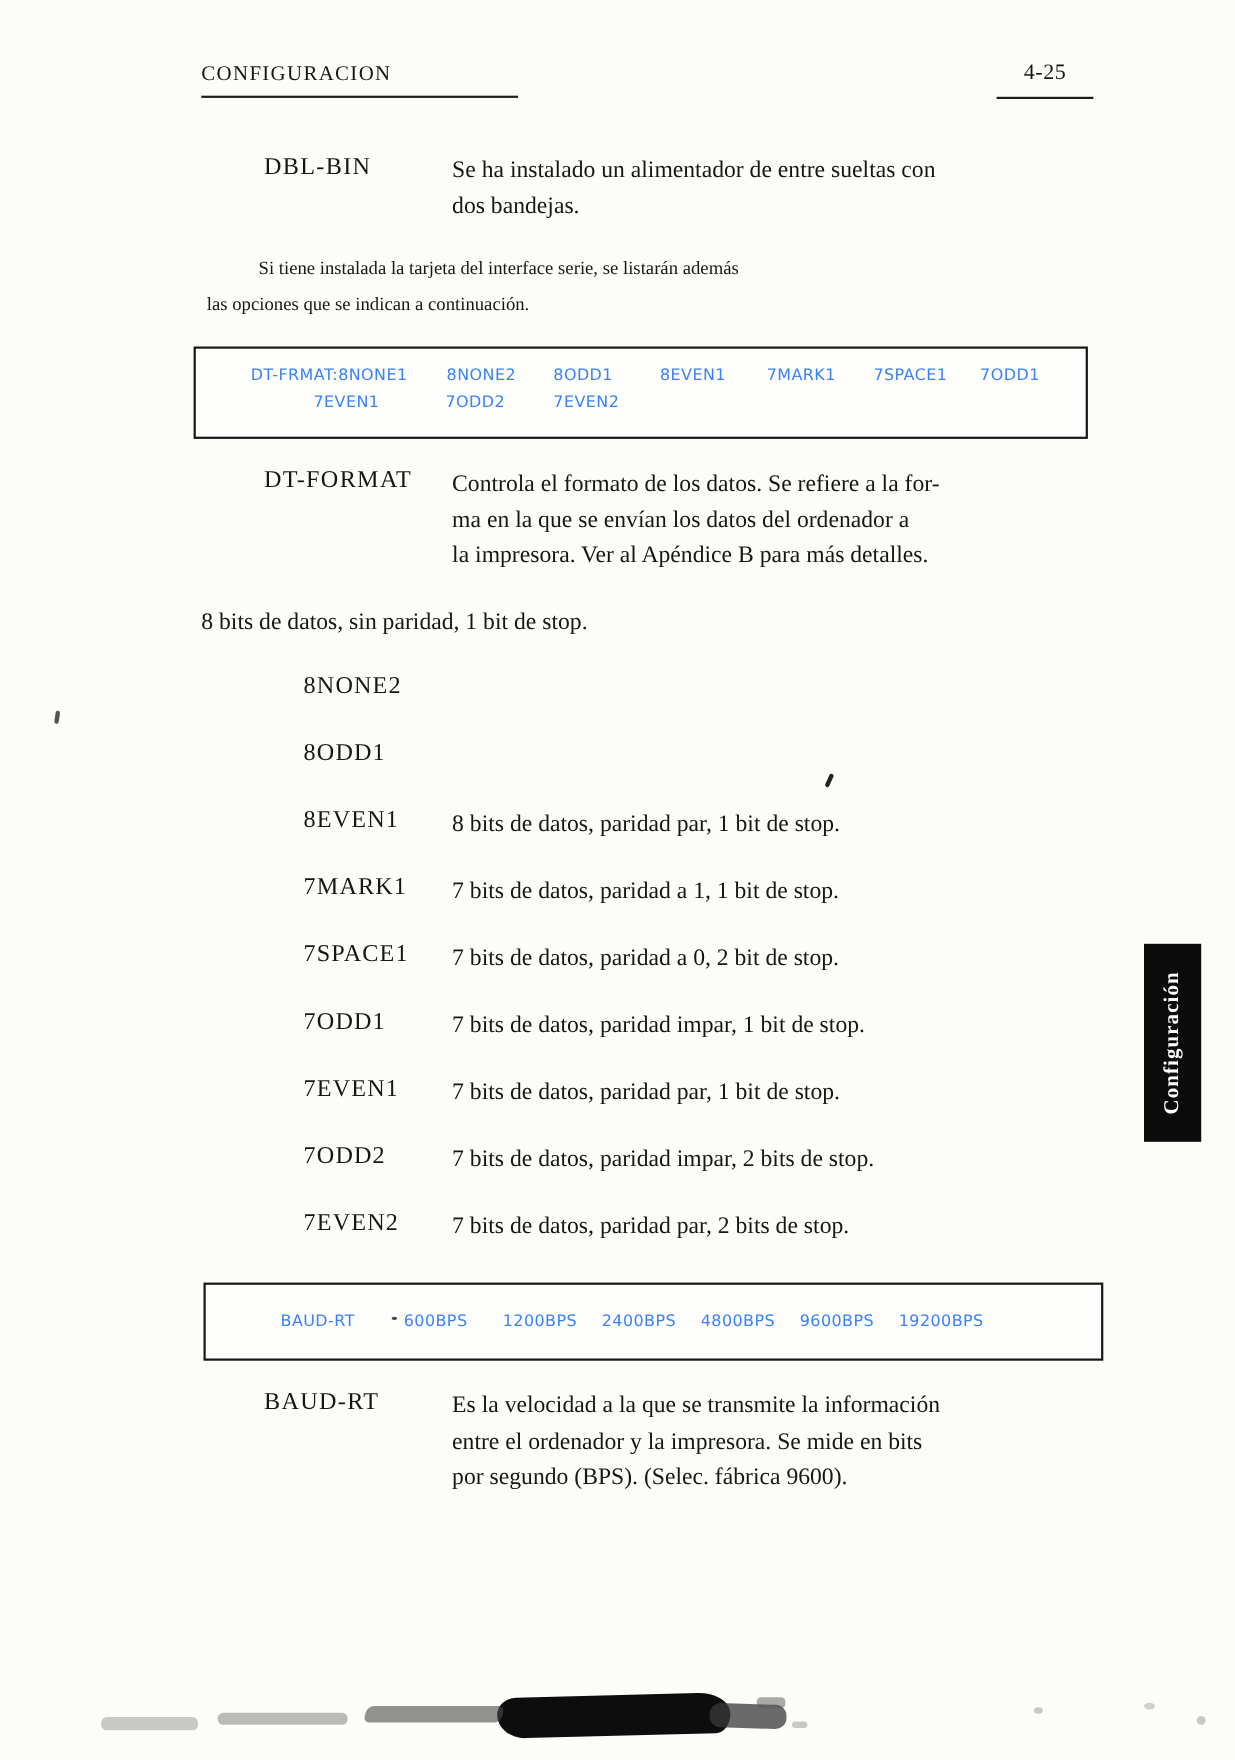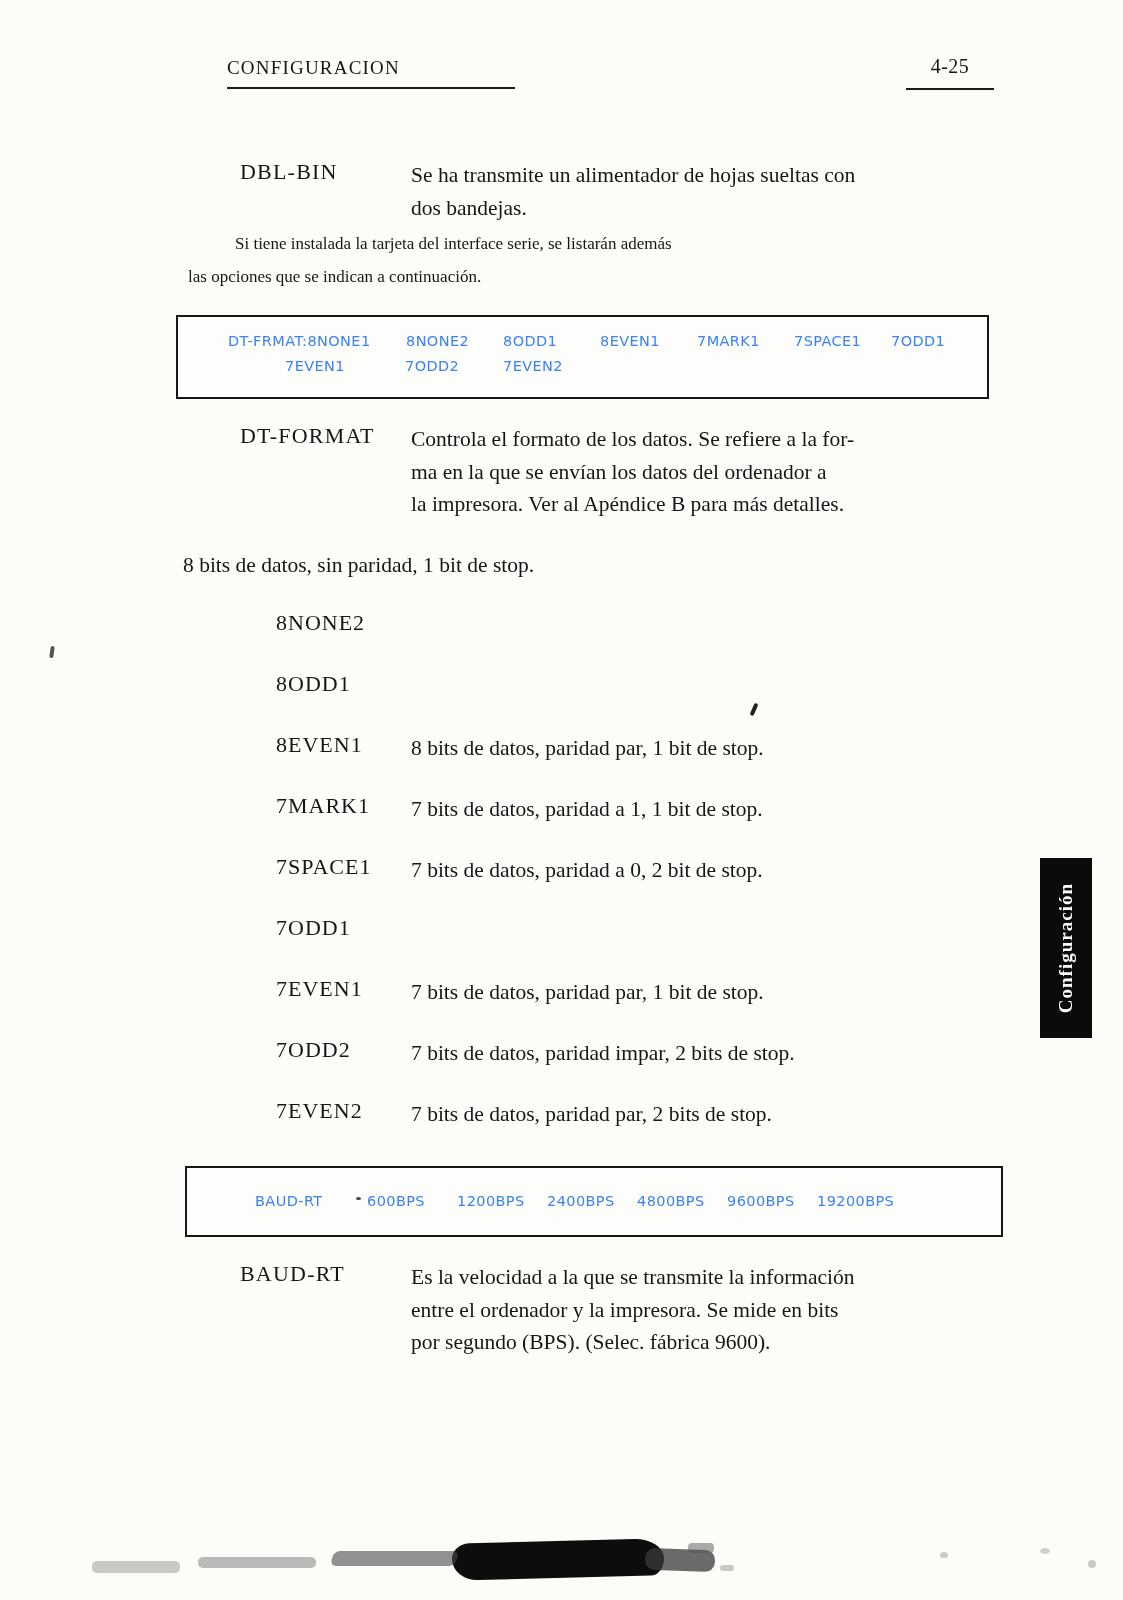--- a/index.html
+++ b/index.html
@@ -7,34 +7,34 @@
   body { background:#e9e9e9; }
   .page {
     position:relative; width:1123px; height:1600px; margin:0 auto;
     background:#fcfcf9; color:#161616; overflow:hidden;
     font-family:"Liberation Serif", serif;
   }
 
   
   .hdr-left {
     position:absolute; left:183px; top:57px; width:288px; padding-bottom:8px;
-    border-bottom:2px solid #1d1d1d; font-size:19px; letter-spacing:1.2px;margin-left:44px;
+    border-bottom:2px solid #1d1d1d; font-size:19px; letter-spacing:1.2px;
   }
   .hdr-right {
     position:absolute; left:906px; top:55px; width:88px; padding-bottom:10px;
     border-bottom:2px solid #1d1d1d; font-size:20px; text-align:center; letter-spacing:.5px;
   }
 
   
   .entry { position:absolute; left:183px; display:flex; width:832px; }
   .term  { flex:0 0 228px; padding-left:57px; font-size:22px; letter-spacing:1.2px; }
   .sub .term { padding-left:93px; letter-spacing:1px; }
   .def   { flex:1; max-width:586px; font-size:21.5px; line-height:32.5px; white-space:pre-line; }
 
-  .e-dblbin   { top:138px;margin-top:21px; }
+  .e-dblbin   { top:138px; }
   .e-dtformat { top:423px; }
   .e-baudrt   { top:1261px; }
 
   .paragraph {
     position:absolute; left:188px; top:227px; width:800px;
     font-size:17px; line-height:33px; white-space:pre-line; text-indent:47px;
   }
 
   
   .lcd {
@@ -93,21 +93,21 @@
 </head>
 <body>
 
 <div class="page">
 
   <div class="hdr-left">CONFIGURACION</div>
   <div class="hdr-right">4-25</div>
 
   <div class="entry e-dblbin">
     <div class="term">DBL-BIN</div>
-    <div class="def">Se ha transmite un alimentador de hojas sueltas con
+    <div class="def">Se ha instalado un alimentador de entre sueltas con
 dos bandejas.</div>
   </div>
 
   <div class="paragraph">Si tiene instalada la tarjeta del interface serie, se listarán además
 las opciones que se indican a continuación.</div>
 
   <div class="lcd lcd-1">
     <div class="db-row r1">
       <span>DT-FRMAT:8NONE1</span>
       <span>8NONE2</span>
@@ -148,20 +148,21 @@
     <div class="opt-row entry sub" style="position:static">
       <div class="term">7MARK1</div>
       <div class="def">7 bits de datos, paridad a 1, 1 bit de stop.</div>
     </div>
     <div class="opt-row entry sub" style="position:static">
       <div class="term">7SPACE1</div>
       <div class="def">7 bits de datos, paridad a 0, 2 bit de stop.</div>
     </div>
     <div class="opt-row entry sub" style="position:static">
       <div class="term">7ODD1</div>
+      <div class="def">7 bits de datos, paridad impar, 1 bit de stop.</div>
     </div>
     <div class="opt-row entry sub" style="position:static">
       <div class="term">7EVEN1</div>
       <div class="def">7 bits de datos, paridad par, 1 bit de stop.</div>
     </div>
     <div class="opt-row entry sub" style="position:static">
       <div class="term">7ODD2</div>
       <div class="def">7 bits de datos, paridad impar, 2 bits de stop.</div>
     </div>
     <div class="opt-row entry sub" style="position:static">

